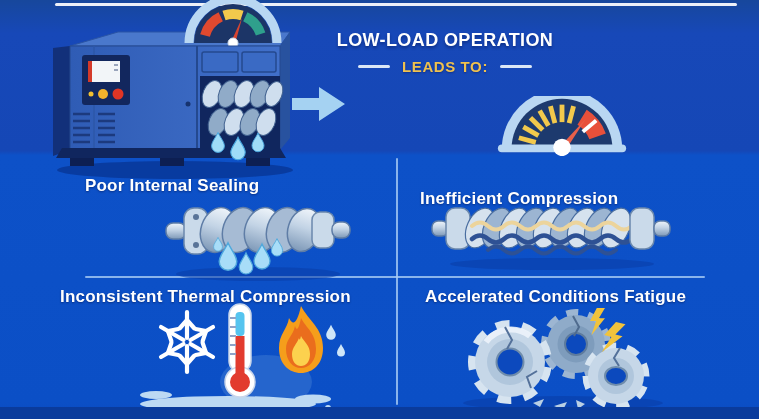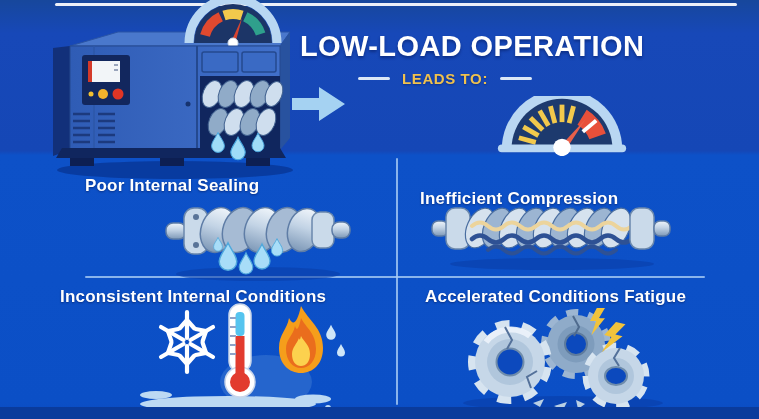--- a/index.html
+++ b/index.html
@@ -4,21 +4,21 @@
 <style>
   html,body{margin:0;padding:0;background:#04245e;}
   #stage{
     position:relative;width:759px;height:419px;overflow:hidden;
     font-family:"Liberation Sans", sans-serif;
     background:linear-gradient(180deg,#17479c 0%,#1748b8 8%,#1547b6 36%,#0d51c8 37%,#0b4fc6 96%,#0a4ac0 100%);
   }
   .top-rule{position:absolute;left:55px;top:3px;width:682px;height:3px;background:rgba(255,255,255,.92);border-radius:2px;}
   .bottom-band{position:absolute;left:0;top:407px;width:759px;height:12px;background:#0a3b9c;}
   .header{position:absolute;left:300px;top:30px;width:290px;text-align:center;}
-  .title{color:#ffffff;font-size:29px;font-weight:bold;letter-spacing:.4px;white-space:nowrap;
+  .title{color:#ffffff;font-size:18px;font-weight:bold;letter-spacing:.4px;white-space:nowrap;
          text-shadow:0 2px 3px rgba(2,16,70,.45);}
   .subtitle-row{display:flex;align-items:center;justify-content:center;gap:12px;margin-top:7px;}
   .subtitle{color:#efc14e;font-size:15px;font-weight:bold;letter-spacing:.6px;white-space:nowrap;
             text-shadow:0 1px 2px rgba(2,16,70,.4);}
   .subtitle-dash{width:32px;height:3px;background:#dbe7f6;border-radius:2px;}
   .divider-v{position:absolute;left:396px;top:158px;width:2px;height:247px;background:rgba(170,205,245,.8);border-radius:1px;}
   .divider-h{position:absolute;left:85px;top:276px;width:620px;height:2px;background:rgba(170,205,245,.8);border-radius:1px;}
   .q-label{position:absolute;color:#ffffff;font-size:17px;font-weight:bold;white-space:nowrap;
            text-shadow:0 1px 2px rgba(2,16,70,.5);letter-spacing:.2px;}
   #label-q1{left:85px;top:176px;width:310px;}
@@ -153,21 +153,21 @@
       <line x1="77.3" y1="27" x2="81.9" y2="9.6"></line>
     </g>
     <line x1="91.4" y1="36" x2="105.2" y2="24.4" stroke="#ffffff" stroke-width="4"></line>
     <polygon points="94.6,22.5 67.2,51.8 72.8,56.2" fill="#e8604a"></polygon>
     <rect x="4" y="49" width="132" height="8" rx="4" fill="#b9d7f2"></rect>
     <circle cx="70" cy="52" r="9" fill="#ffffff"></circle>
   </svg>
 
   <div class="q-label" id="label-q1">Poor Internal Sealing</div>
   <div class="q-label" id="label-q2">Inefficient Compression</div>
-  <div class="q-label" id="label-q3">Inconsistent Internal Conditions</div>
+  <div class="q-label" id="label-q3">Inconsistent Thermal Compression</div>
   <div class="q-label" id="label-q4">Accelerated Conditions Fatigue</div>
 
   <svg id="rotor-q1-svg" width="200" height="88" viewBox="0 0 200 88">
     <ellipse cx="100" cy="78" rx="82" ry="7" fill="#0a3ca5" opacity=".55"></ellipse>
     <rect x="8" y="27" width="20" height="16" rx="7" fill="url(#met)" stroke="#5f7da6" stroke-width="1.5"></rect>
     <rect x="26" y="12" width="24" height="46" rx="10" fill="#cadaea" stroke="#6b88ad" stroke-width="1.5"></rect>
     <circle cx="38" cy="21" r="3" fill="#5a7498"></circle>
     <circle cx="38" cy="49" r="3" fill="#5a7498"></circle>
     <g stroke="#5f7da6" stroke-width="1.5">
       <ellipse cx="60" cy="34" rx="17" ry="23" transform="rotate(18 60 34)" fill="url(#met)"></ellipse>

